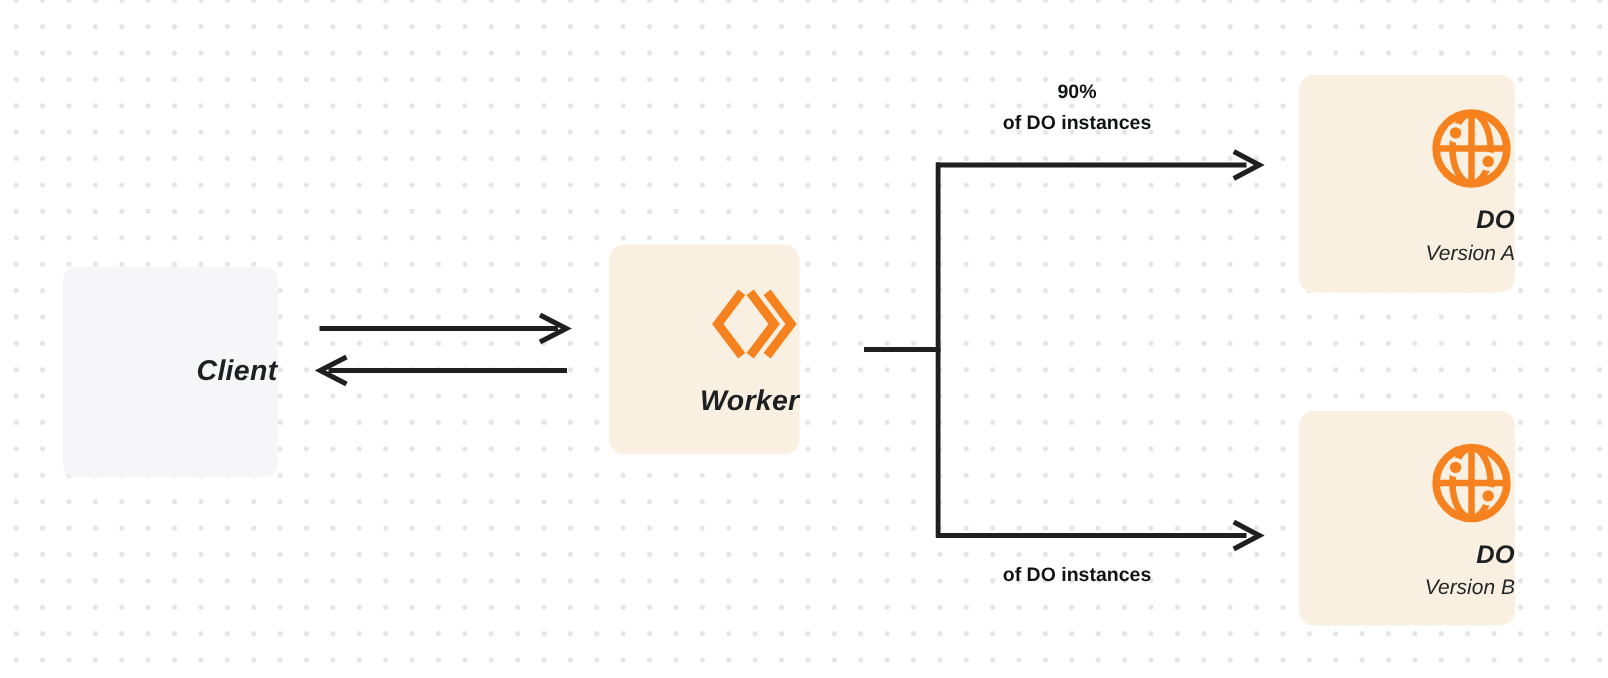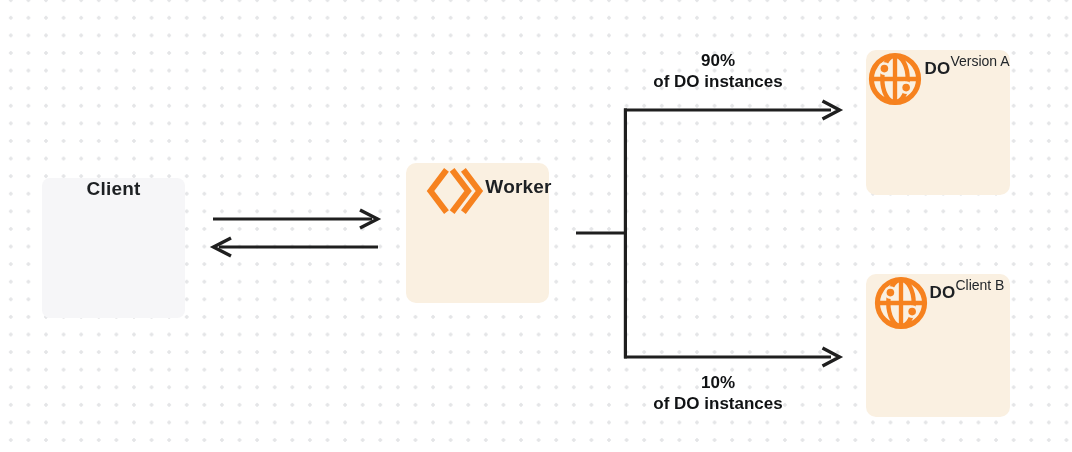--- a/index.html
+++ b/index.html
@@ -13,30 +13,31 @@
     overflow: hidden;
     background-color: #ffffff;
     background-image: radial-gradient(circle, #e4e5e7 1.5px, rgba(255,255,255,0) 1.9px);
     background-size: 17.6px 17.6px;
     background-position: 2px 9px;
   }
 
   .node {
     position: absolute;
     display: flex;
-    flex-direction: row;
-    align-items: flex-start;
+    flex-direction: column;
+    align-items: flex-end;
     justify-content: center;
+    font-style: italic;
   }
   .node-client {
     left: 42px; top: 178px; width: 143px; height: 140px;
     background: #f6f6f8; border-radius: 8px;
   }
   .node-worker {
-    left: 406px; top: 163px; width: 143px; height: 140px;
+    left: 406px; top: 163px; width: 127px; height: 140px;
     background: #faf0e1; border-radius: 10px; padding-left: 20px;
   }
   .node-do-a {
     left: 866px; top: 50px; width: 144px; height: 145px;
     background: #faf0e1; border-radius: 10px;
   }
   .node-do-b {
     left: 866px; top: 274px; width: 144px; height: 143px;
     background: #faf0e1; border-radius: 10px;
   }
@@ -49,21 +50,21 @@
     font-size: 17px; font-weight: bold; color: #1d2023; margin-top: 9px; letter-spacing: .2px;
   }
   .do-subtitle {
     font-size: 14px; color: #22262a; margin-top: 3px;
   }
 
   .branch-label {
     position: absolute;
     width: 240px;
     text-align: center;
-    font-size: 17px;
+    font-size: 13px;
     font-weight: bold;
     color: #101214;
     line-height: 21px;
   }
   .label-top { left: 598px; top: 50px; }
   .label-bottom { left: 598px; top: 372px; }
   .branch-label span { display: block; }
 
   svg.wires {
     position: absolute; left: 0; top: 0;
@@ -147,25 +148,24 @@
           <path d="M6.8 32 H57.2" stroke-width="4.8"></path>
           <ellipse cx="32" cy="32" rx="14" ry="25.6" stroke-width="4.8"></ellipse>
         </g>
         <circle cx="20.3" cy="20.5" r="7" fill="#faf0e1"></circle>
         <circle cx="20.3" cy="20.5" r="4.2" fill="#f6821f"></circle>
         <circle cx="44.3" cy="41.5" r="7" fill="#faf0e1"></circle>
         <circle cx="44.3" cy="41.5" r="4.2" fill="#f6821f"></circle>
       </svg>
     </span>
     <div class="do-title">DO</div>
-    <div class="do-subtitle">Client B</div>
+    <div class="do-subtitle">Version B</div>
   </div>
 
   <div class="branch-label label-top">
     <span>90%</span>
     <span>of DO instances</span>
   </div>
   <div class="branch-label label-bottom">
-    <span>10%</span>
     <span>of DO instances</span>
   </div>
 
 </div>
 
 </body></html>

